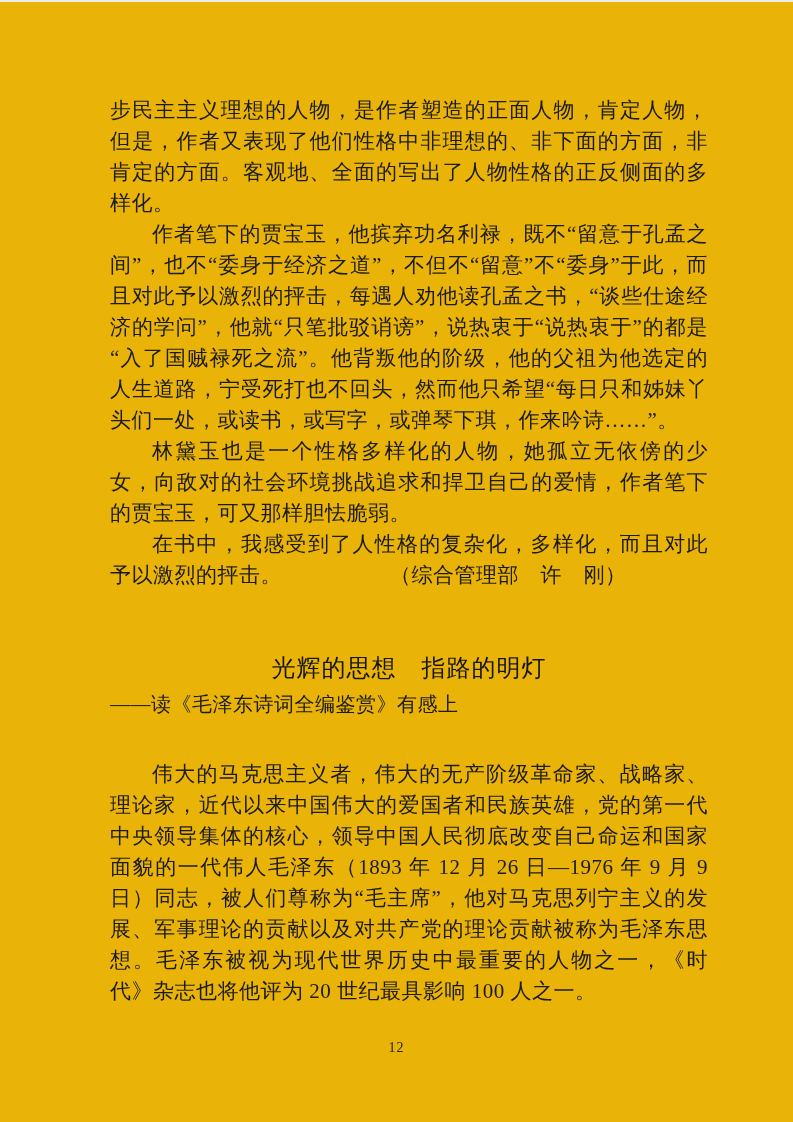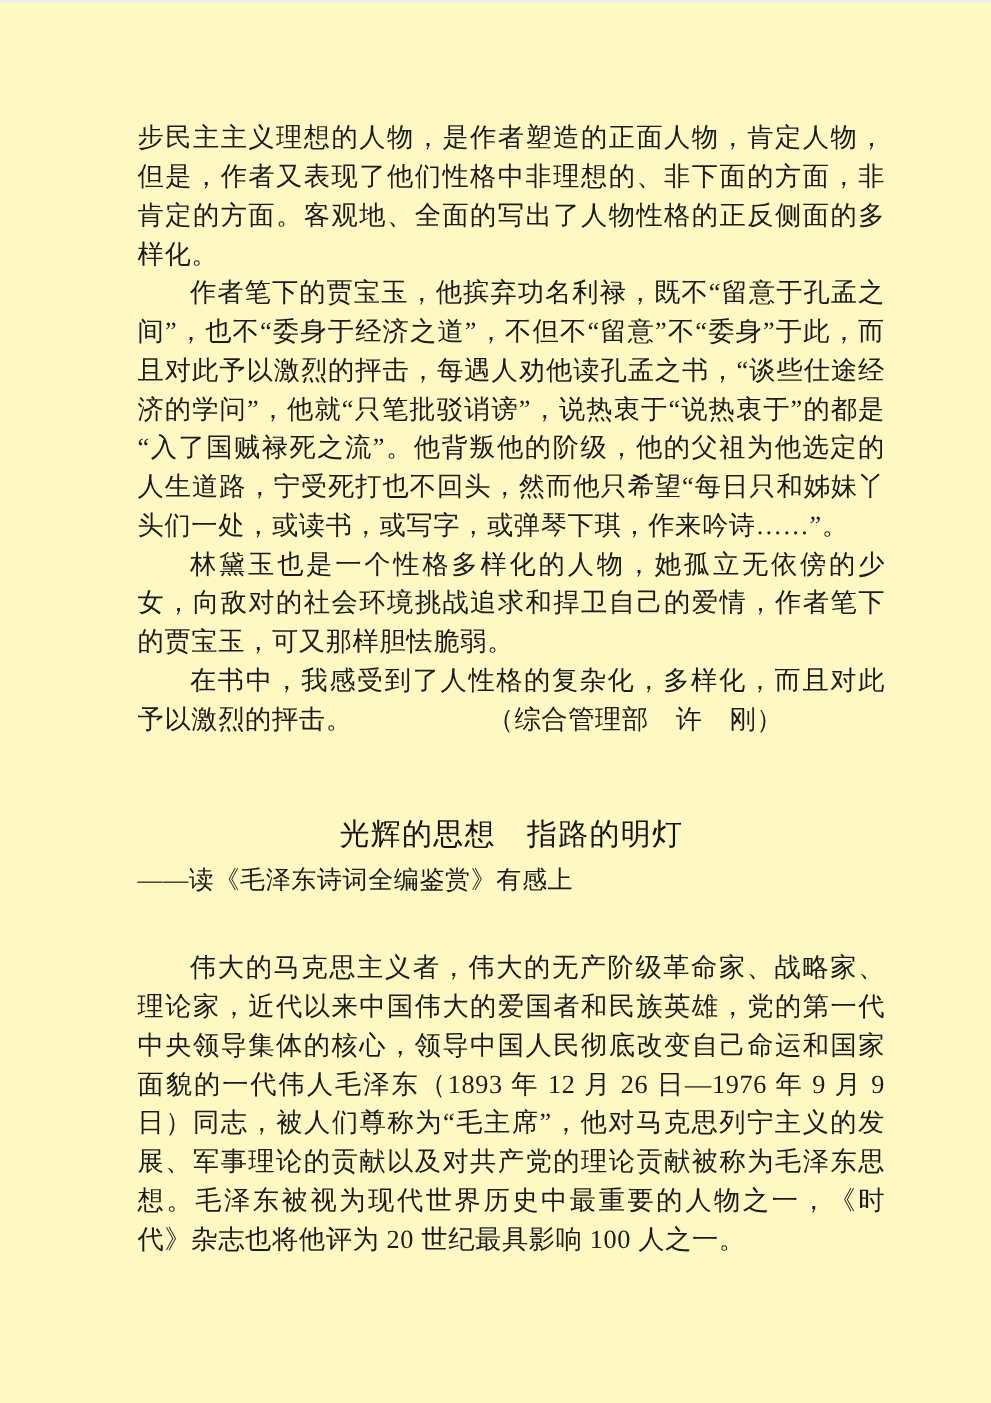--- a/index.html
+++ b/index.html
@@ -4,21 +4,21 @@
 <style>
   html, body {
     margin: 0;
     padding: 0;
     background: #ffffff;
   }
   .page {
     position: relative;
     width: 793px;
     height: 1122px;
-    background: #fef9c3;
+    background: #eab308;
     overflow: hidden;
     font-family: "Liberation Serif", "DejaVu Serif", serif;
     color: #1b1b1b;
   }
   
   .page::before {
     content: "";
     position: absolute;
     top: 0; left: 0; right: 0;
     height: 2px;
@@ -93,13 +93,14 @@
     </section>
 
     <section>
       <h2 class="essay2-title">光辉的思想　指路的明灯</h2>
       <div class="essay2-subtitle">——读《毛泽东诗词全编鉴赏》有感上</div>
       <p class="para indent essay2-body">伟大的马克思主义者，伟大的无产阶级革命家、战略家、理论家，近代以来中国伟大的爱国者和民族英雄，党的第一代中央领导集体的核心，领导中国人民彻底改变自己命运和国家面貌的一代伟人毛泽东（1893 年 12 月 26 日—1976 年 9 月 9 日）同志，被人们尊称为“毛主席”，他对马克思列宁主义的发展、军事理论的贡献以及对共产党的理论贡献被称为毛泽东思想。毛泽东被视为现代世界历史中最重要的人物之一，《时代》杂志也将他评为 20 世纪最具影响 100 人之一。</p>
     </section>
 
   </div>
 
+  <div class="page-number">12</div>
 </div>
 
 </body></html>

